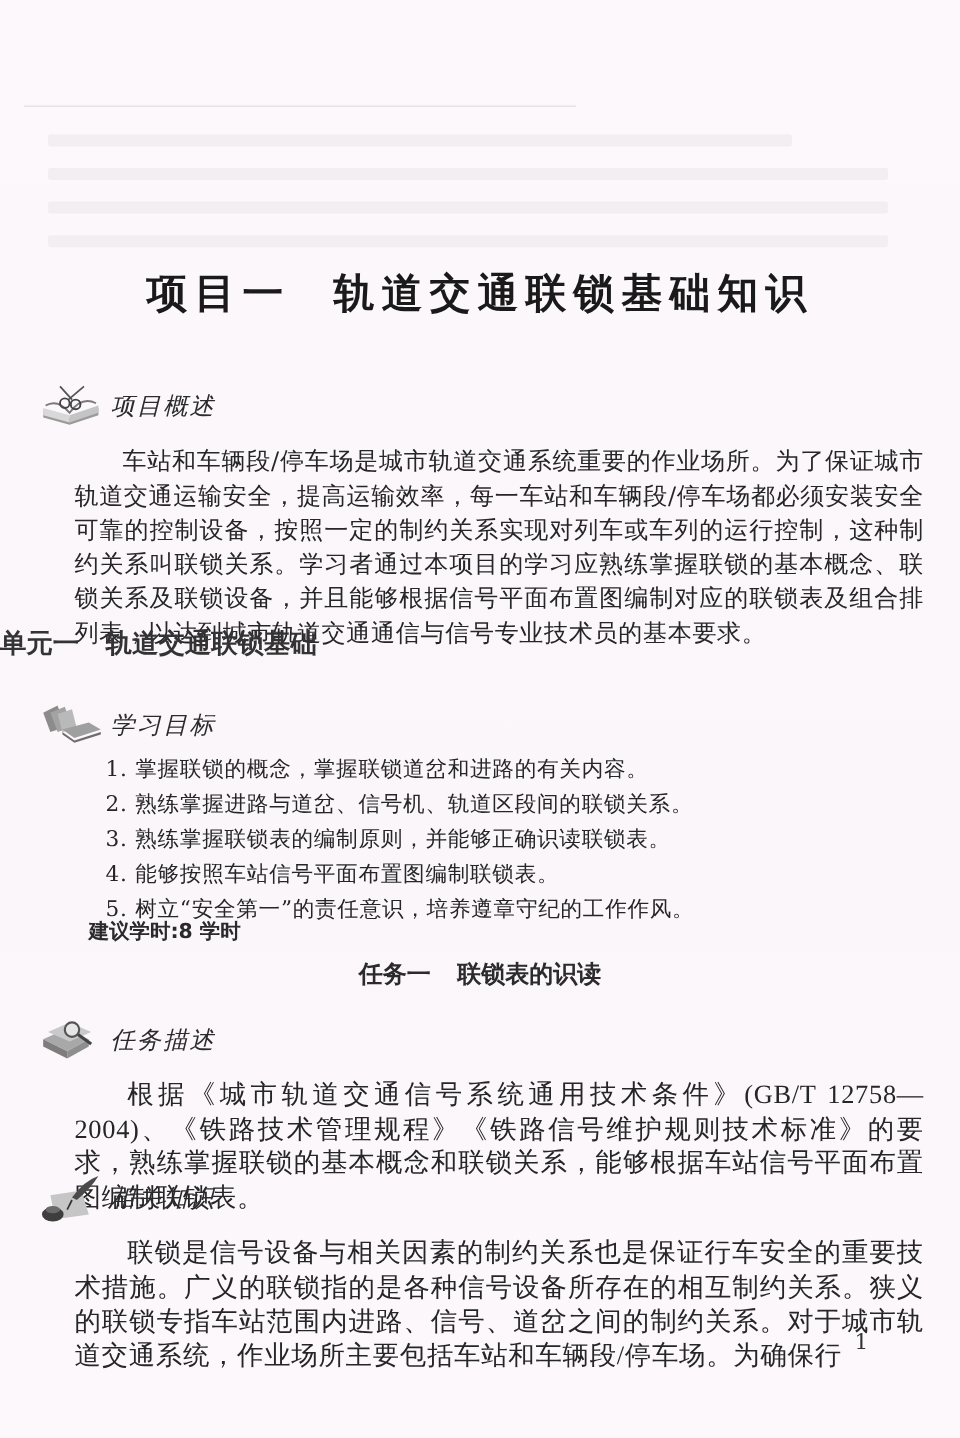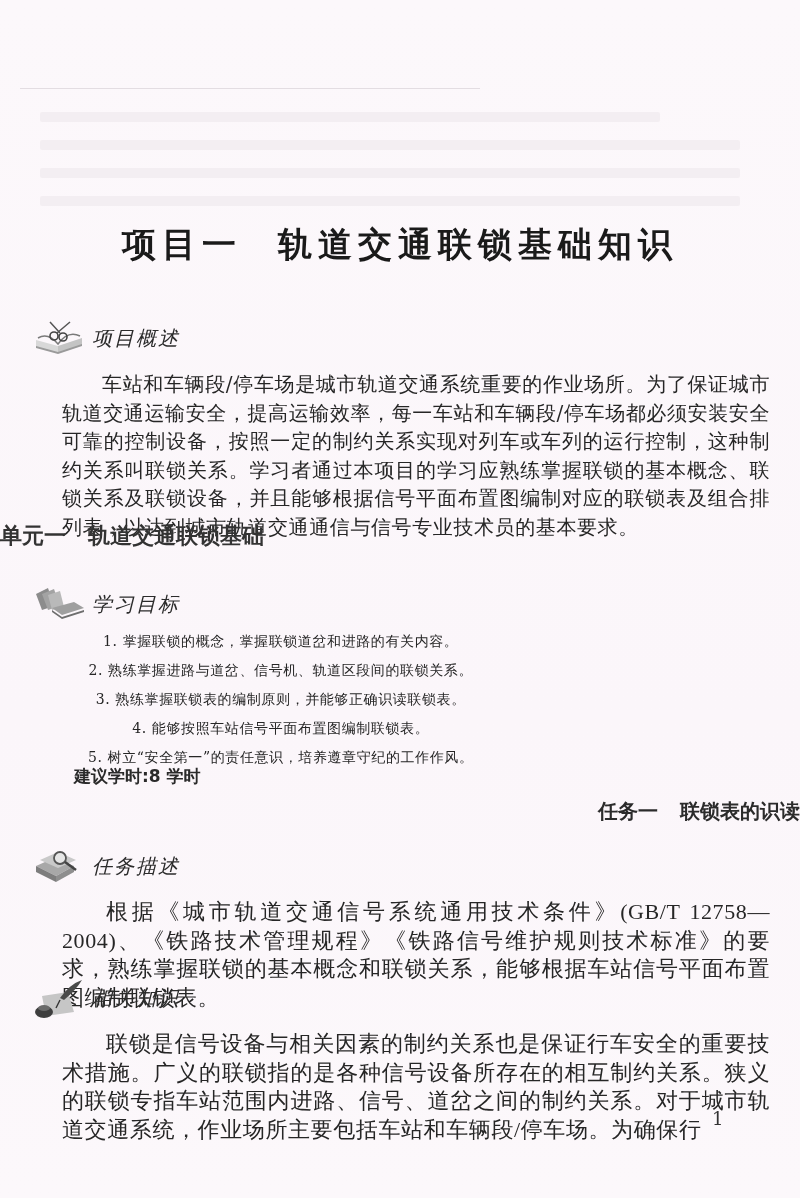--- a/index.html
+++ b/index.html
@@ -82,40 +82,39 @@
       font-family: "DejaVu Sans", "Liberation Sans", sans-serif;
       font-weight: bold;
       font-size: 22px;
       color: #333;
     }
     .unit-title .gap { display: inline-block; width: 22px; }
     .goal-list {
       position: absolute;
       left: 88px;
       top: 627px;
-      font-size: 14px;
+      font-size: 18px;
       line-height: 29px;
       color: #262626;
       letter-spacing: 0.6px;
       list-style: none;
-      text-align: center;
     }
     .hours {
       position: absolute;
       left: 74px; top: 765px;
       font-family: "DejaVu Sans", "Liberation Sans", sans-serif;
       font-weight: bold;
       font-size: 17px;
       color: #2a2a2a;
     }
     .task-title {
       position: absolute;
       left: 0; width: 800px;
       top: 798px;
-      text-align: right;
+      text-align: center;
       font-family: "DejaVu Sans", "Liberation Sans", sans-serif;
       font-size: 20px;
       color: #2b2b2b;
     }
     .task-title .gap { display: inline-block; width: 22px; }
     .sans-para {
       font-family: Liberation Serif, serif;
       font-size: 22px;
     }
     .page-number {

